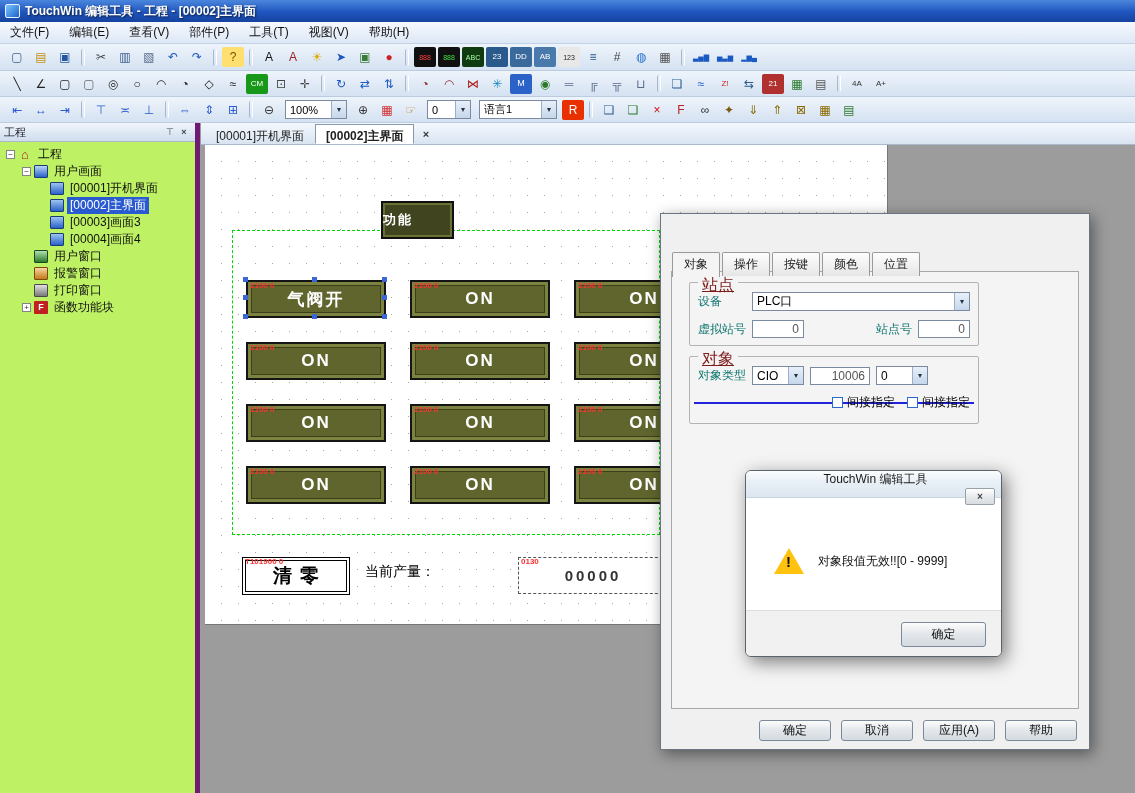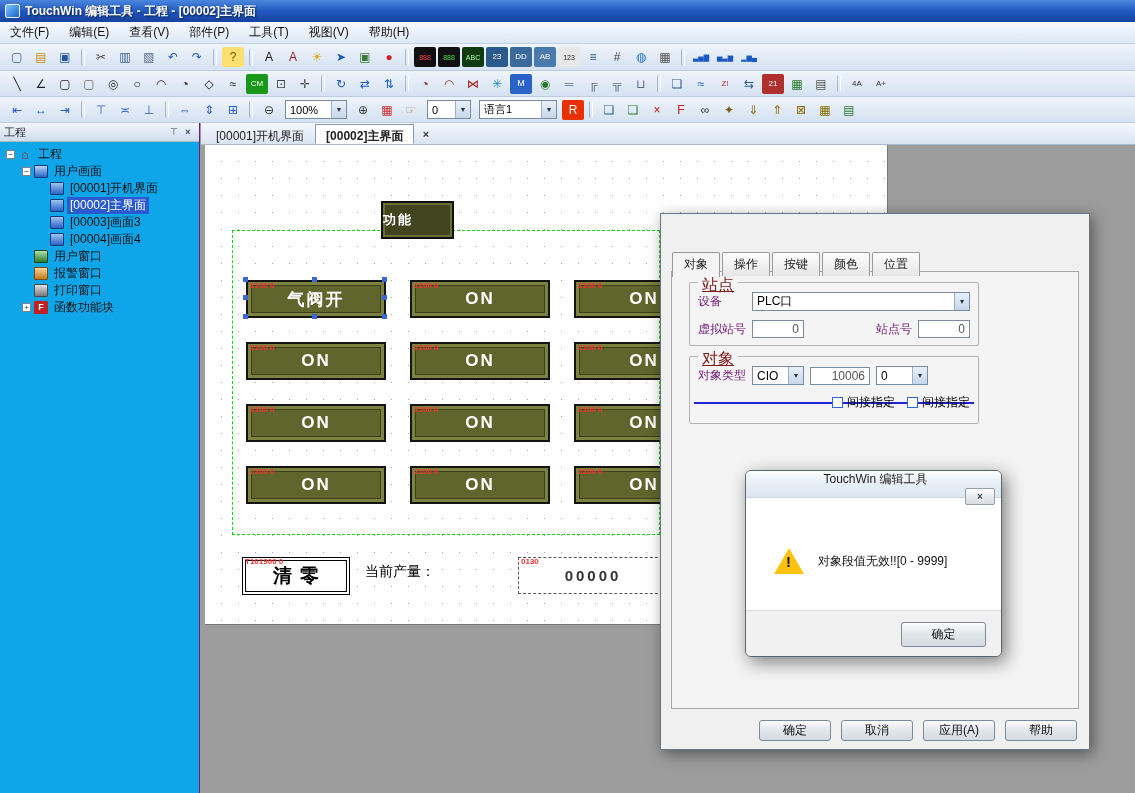--- a/index.html
+++ b/index.html
@@ -27,21 +27,21 @@
   .tbicon[data-name="separator"]{width:4px;height:17px;margin:0 4px;border-left:1px solid #a8b8cc;border-right:1px solid #fff;background:transparent;}
   .tb-combo{height:19px;border:1px solid #7a8aa0;background:#fff;display:inline-flex;align-items:center;
     font-size:11px;margin:0 4px;flex:none;}
   .tb-combo .val{padding:0 4px;flex:1;white-space:nowrap;}
   .combo-arrow{width:15px;height:100%;background:linear-gradient(#e8f0fa,#c6d6ea);border-left:1px solid #9ab0c8;
     display:inline-flex;align-items:center;justify-content:center;font-size:8px;color:#234;flex:none;}
   .combo-arrow::before{content:"▾";}
   .w-zoom{width:62px;} .w-spin{width:44px;} .w-lang{width:78px;}
 
   
-  .left-panel{position:absolute;left:0;top:123px;width:200px;bottom:0;background:#0ea5e9;border-right:1px solid #701a75;}
+  .left-panel{position:absolute;left:0;top:123px;width:200px;bottom:0;background:#bef264;border-right:5px solid #701a75;}
   .panel-header{height:19px;background:linear-gradient(#f0f5fb,#cfdded);border-bottom:1px solid #aab8cc;
     display:flex;align-items:center;padding:0 4px;font-size:11px;color:#223;}
   .ph-btn{width:14px;height:14px;border:1px solid transparent;display:flex;align-items:center;justify-content:center;
     font-size:9px;color:#345;flex:none;}
   .ph-pin{margin-left:auto;}
   .glyph-pin::before{content:"⊤";}
   .glyph-close::before{content:"×";font-weight:bold;}
   .tree{padding:4px 0;font-size:12px;}
   .trow{display:flex;align-items:center;height:17px;white-space:nowrap;}
   .lvl0{padding-left:3px;} .lvl1{padding-left:19px;} .lvl2{padding-left:35px;}
@@ -106,21 +106,21 @@
   .dlg-tabs{position:absolute;left:11px;top:38px;display:flex;z-index:2;}
   .dlg-tab{padding:3px 11px 2px;font-size:12px;color:#222;background:linear-gradient(#fdfdfd,#e6e6e6);
     border:1px solid #9a9a9a;border-bottom:none;border-radius:2px 2px 0 0;margin-right:2px;}
   .dlg-tab[data-state="active"]{background:#f4f4f4;margin-bottom:-1px;padding-bottom:4px;z-index:3;}
   .dlg-panel{position:absolute;left:10px;right:10px;top:57px;bottom:40px;border:1px solid #a8a8a8;background:#f4f4f4;}
   .group{position:absolute;border:1px solid #b4b4b4;border-radius:2px;}
   .grp-station{left:17px;top:10px;width:290px;height:64px;}
   .grp-object{left:17px;top:84px;width:290px;height:68px;}
   .legend{position:absolute;top:-8px;left:8px;background:#f4f4f4;padding:0 4px;font-size:16px;color:#7f1d1d;text-decoration:underline;}
   .frow{display:flex;align-items:center;margin:9px 8px 0 8px;font-size:12px;gap:6px;}
-  .flabel{white-space:nowrap;color:#701a75;}
+  .flabel{white-space:nowrap;color:#0f766e;}
   .w48{width:48px;flex:none;}
   .combo{height:19px;border:1px solid #7a8aa0;background:#fff;display:inline-flex;align-items:center;font-size:12px;}
   .combo .cval{padding:0 4px;flex:1;white-space:nowrap;}
   .grow{flex:1;}
   .tinput{height:18px;border:1px solid #7a8aa0;background:#fff;display:inline-flex;align-items:center;
     justify-content:flex-end;padding:0 4px;font-size:12px;color:#555;}
   .w52{width:52px;flex:none;} .w60{width:60px;flex:none;}
   .ml-auto{margin-left:auto;}
   .obj-row2{position:relative;height:20px;margin:7px 8px 0 8px;}
   .blue-rule{position:absolute;left:-4px;right:-4px;top:10px;border-top:2px solid #2222d8;}

